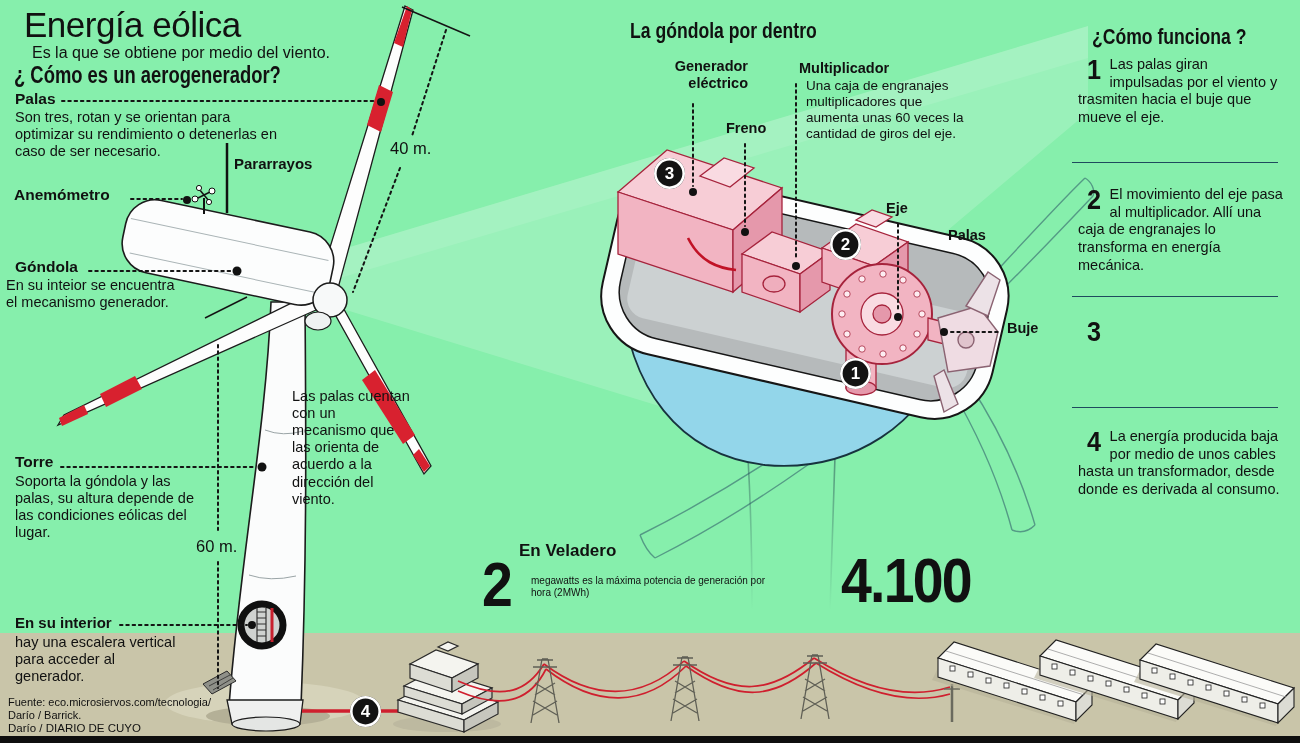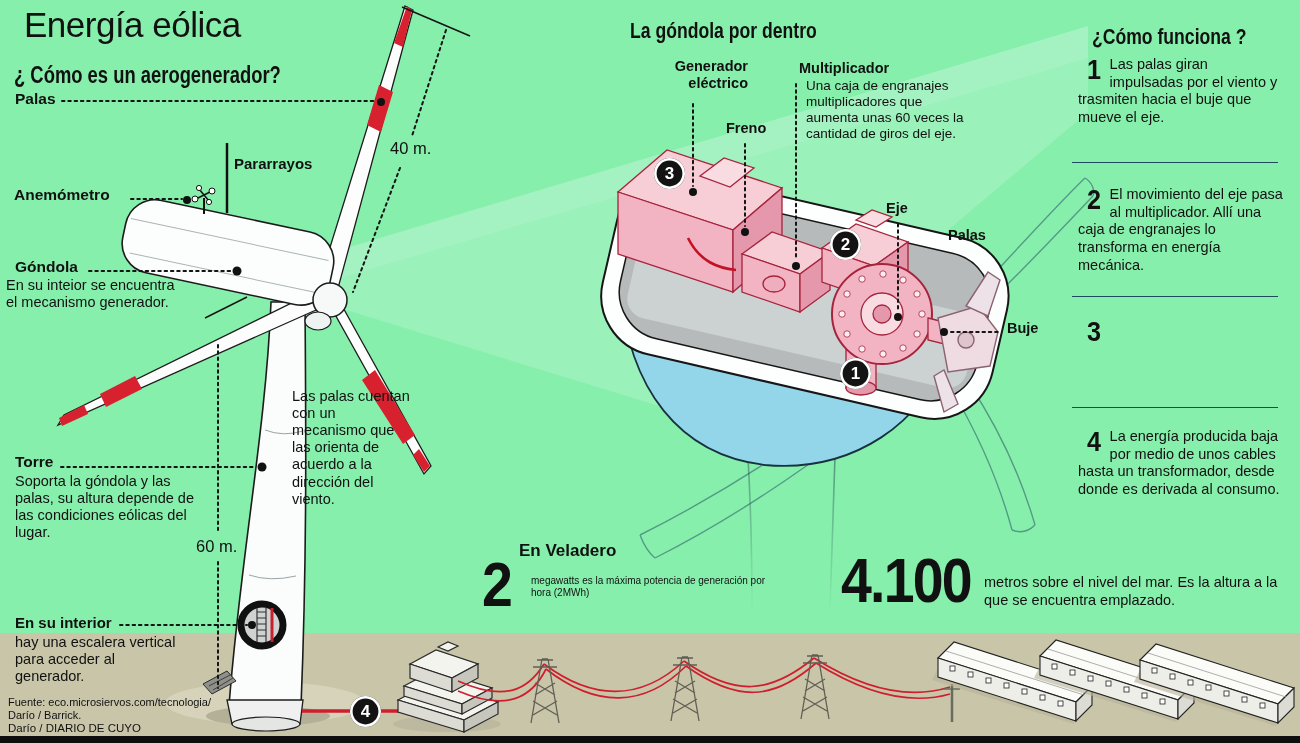--- a/index.html
+++ b/index.html
@@ -293,23 +293,25 @@
         <circle cx="898" cy="317" r="4"></circle>
     <circle cx="944" cy="332" r="4"></circle>
   </g>
   <g stroke="#141414" stroke-width="1.5">
     <line x1="402" y1="7" x2="470" y2="36"></line>
     <line x1="205" y1="318" x2="247" y2="297"></line>
   </g>
 </svg>
 
 <div class="t" style="left:24px;top:4px;font-size:35px;letter-spacing:-.5px;">Energía eólica</div>
+<div class="t" style="left:32px;top:44px;font-size:16px;">Es la que se obtiene por medio del viento.</div>
 <div class="t cond" style="left:14px;top:62px;font-size:23px;">¿ Cómo es un aerogenerador?</div>
 
 <div class="t lbl" style="left:15px;top:90px;">Palas</div>
+<div class="t desc" style="left:15px;top:109px;width:262px;">Son tres, rotan y se orientan  para optimizar su rendimiento o detenerlas en caso de ser necesario.</div>
 
 <div class="t lbl" style="left:234px;top:155px;font-size:15px;">Pararrayos</div>
 
 <div class="t lbl" style="left:14px;top:186px;">Anemómetro</div>
 
 <div class="t lbl" style="left:15px;top:258px;">Góndola</div>
 <div class="t desc" style="left:6px;top:277px;width:175px;">En su inteior se encuentra el mecanismo generador.</div>
 
 <div class="t lbl" style="left:15px;top:453px;">Torre</div>
 <div class="t desc" style="left:15px;top:473px;width:192px;">Soporta la góndola y las palas, su altura depende de las condiciones eólicas del lugar.</div>
@@ -346,21 +348,20 @@
 </div>
 <div class="sep" style="left:1072px;top:407px;"></div>
 <div class="step" style="left:1078px;top:428px;">
   <span class="n">4</span><span>La energía producida baja por medio de unos cables hasta un transformador, desde donde es derivada al consumo.</span>
 </div>
 
 <div class="t b" style="left:519px;top:541px;font-size:17px;">En Veladero</div>
 <div class="bignum" style="left:482px;top:556px;">2</div>
 <div class="statx" style="left:531px;top:575px;width:245px;">megawatts es la máxima potencia de generación por hora (2MWh)</div>
 <div class="bignum" style="left:841px;top:552px;">4.100</div>
-<div class="statx" style="left:984px;top:574px;width:300px;font-size:14.5px;">metros sobre el nivel del mar. Es la altura a la que se encuentra emplazado.</div>
 
 <div class="foot" style="left:8px;top:696px;">Fuente: eco.microsiervos.com/tecnologia/</div>
 <div class="foot" style="left:8px;top:709px;">Darío / Barrick.</div>
 <div class="foot" style="left:8px;top:722px;font-size:11.5px;">Darío / DIARIO DE CUYO</div>
 
 <div class="marker" style="left:840px;top:358px;">1</div>
 <div class="marker" style="left:830px;top:229px;">2</div>
 <div class="marker" style="left:654px;top:158px;">3</div>
 <div class="marker" style="left:350px;top:696px;">4</div>
 

